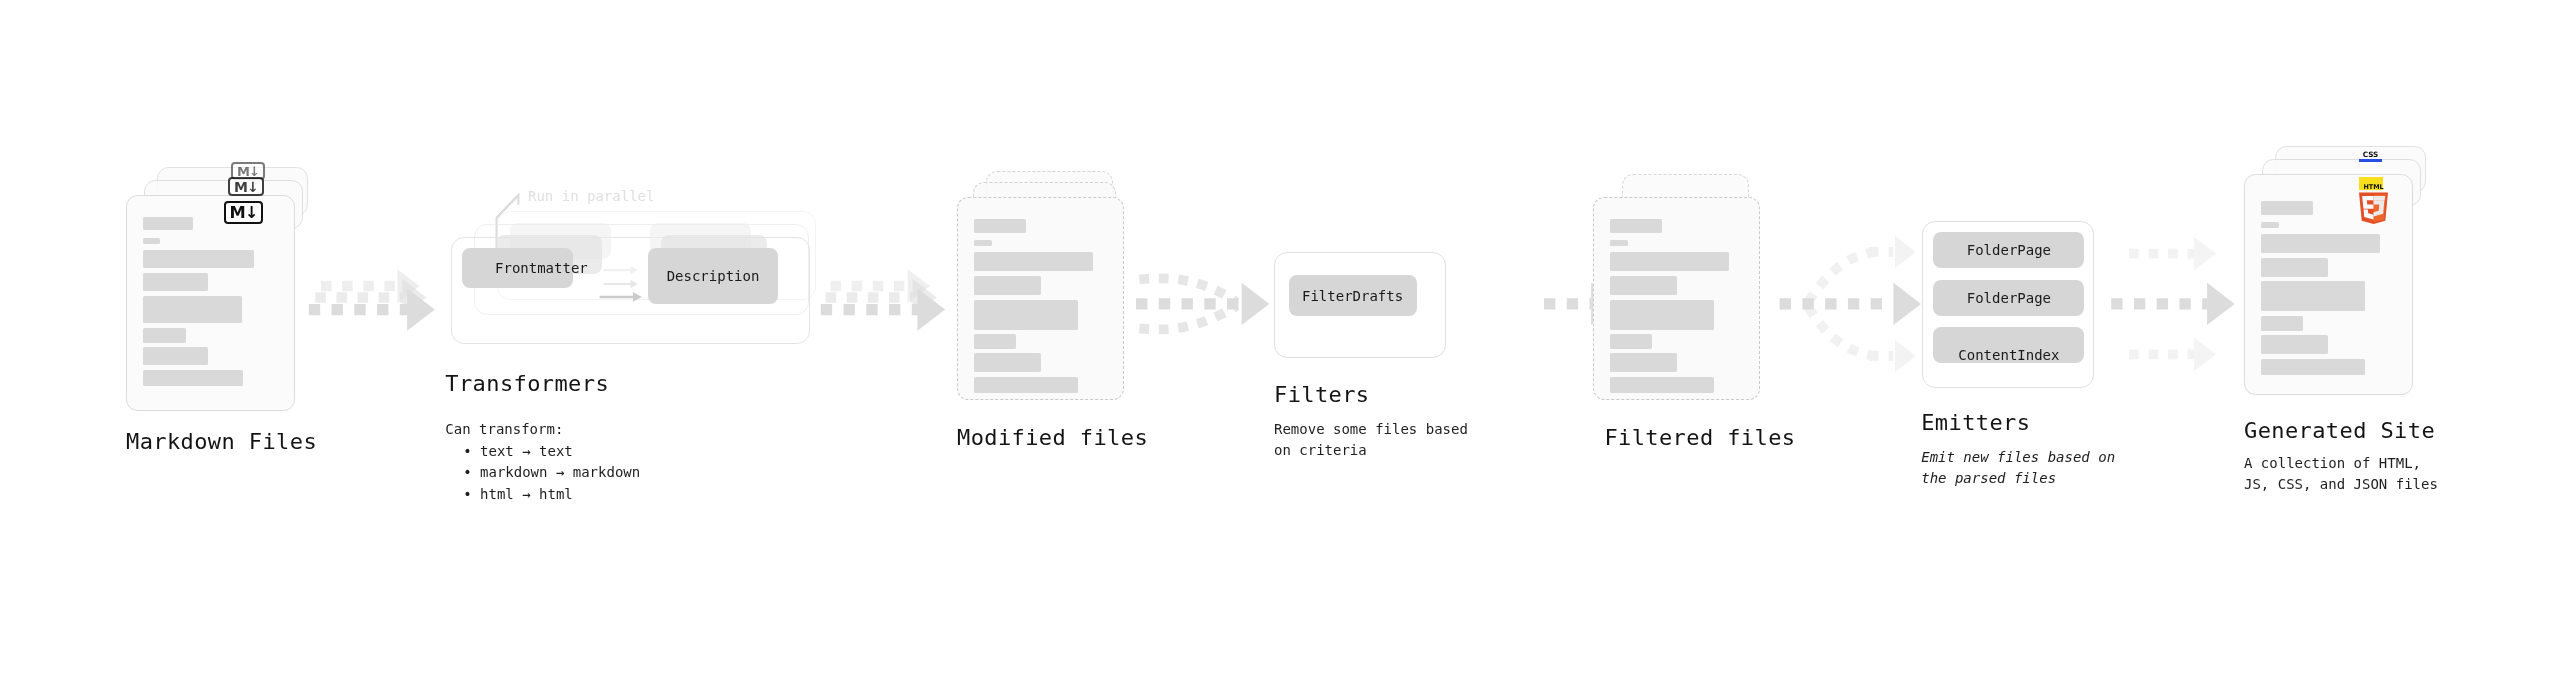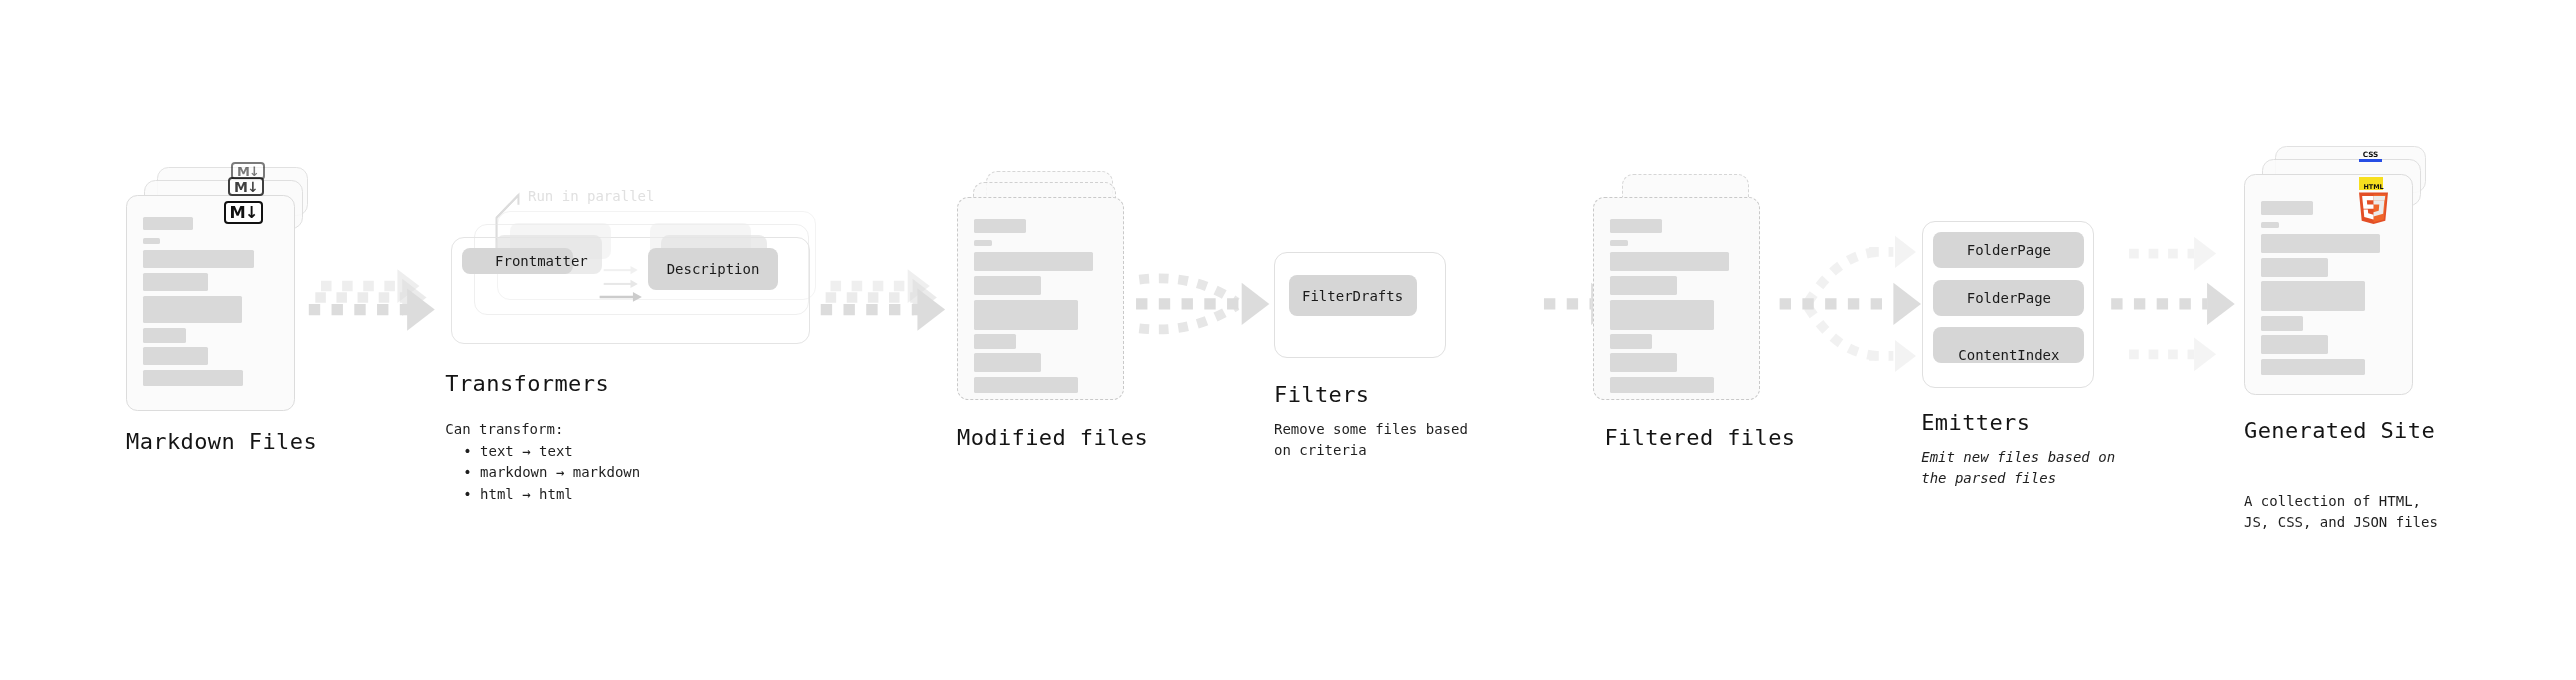--- a/index.html
+++ b/index.html
@@ -262,24 +262,24 @@
       <g opacity="0.55">
         <line x1="188" y1="119" x2="222" y2="119" stroke="#d4d4d4" stroke-width="2.5"></line>
         <path d="M221,114 L230,119 L221,124 Z" fill="#d4d4d4"></path>
       </g>
       <g opacity="1">
         <line x1="183" y1="135" x2="226" y2="135" stroke="#cccccc" stroke-width="3"></line>
         <path d="M224,129 L235,135 L224,141 Z" fill="#cccccc"></path>
       </g>
     </svg>
 
-    <div class="chip" style="left:11.4px;top:61px;width:111px;height:26px;font-size:14px;padding-left:47px;">
+    <div class="chip" style="left:11.4px;top:61px;width:111px;height:40px;font-size:14px;padding-left:47px;">
       <span>Frontmatter</span>
     </div>
-    <div class="chip" style="left:197px;top:61px;width:130px;height:42px;font-size:14px;">
+    <div class="chip" style="left:197px;top:61px;width:130px;height:56px;font-size:14px;">
       <span>Description</span>
     </div>
 
     <div class="title" style="left:-5.7px;top:184px;">Transformers</div>
     <div class="sub" style="left:-5.7px;top:232px;">Can transform:</div>
     <div class="sub" style="left:12.2px;top:254px;">• text → text</div>
     <div class="sub" style="left:12.2px;top:275px;">• markdown → markdown</div>
     <div class="sub" style="left:12.2px;top:297px;">• html → html</div>
   </div>
 
@@ -371,18 +371,18 @@
           <path d="M5,13 L41,13 L37.7,48 L23,52 L8.3,48 Z" fill="#e34f26"></path>
           <path d="M23,15.5 L38.6,15.5 L35.8,46.4 L23,49.9 Z" fill="#ef652a"></path>
           <path d="M23,28 L15.2,28 L14.7,22.5 L23,22.5 L23,17.2 L8.9,17.2 L9.1,19.7 L10.5,33.3 L23,33.3 Z" fill="#ffffff"></path>
           <path d="M23,40.6 L22.98,40.6 L16.4,38.8 L15.98,34.1 L10.7,34.1 L11.5,43.3 L22.97,46.5 L23,46.5 Z" fill="#ffffff"></path>
           <path d="M22.98,28 L30.2,28 L29.5,35.6 L22.98,37.4 L22.98,42.7 L35,39.4 L35.1,38.4 L36.4,23.7 L36.6,22.5 L22.98,22.5 Z" fill="#ebebeb"></path>
           <path d="M22.98,17.2 L22.98,22.5 L36.9,22.5 L37,21.3 L37.3,19.7 L37.5,17.2 Z" fill="#ebebeb"></path>
         </svg>
       </div>
     </div>
     <div class="title" style="left:0px;top:272px;">Generated Site</div>
-    <div class="sub" style="left:0px;top:307px;margin-top:38px;">A collection of HTML,
+    <div class="sub" style="left:0px;top:307px;">A collection of HTML,
 JS, CSS, and JSON files</div>
   </div>
 
 </div>
 
 
 </body></html>

